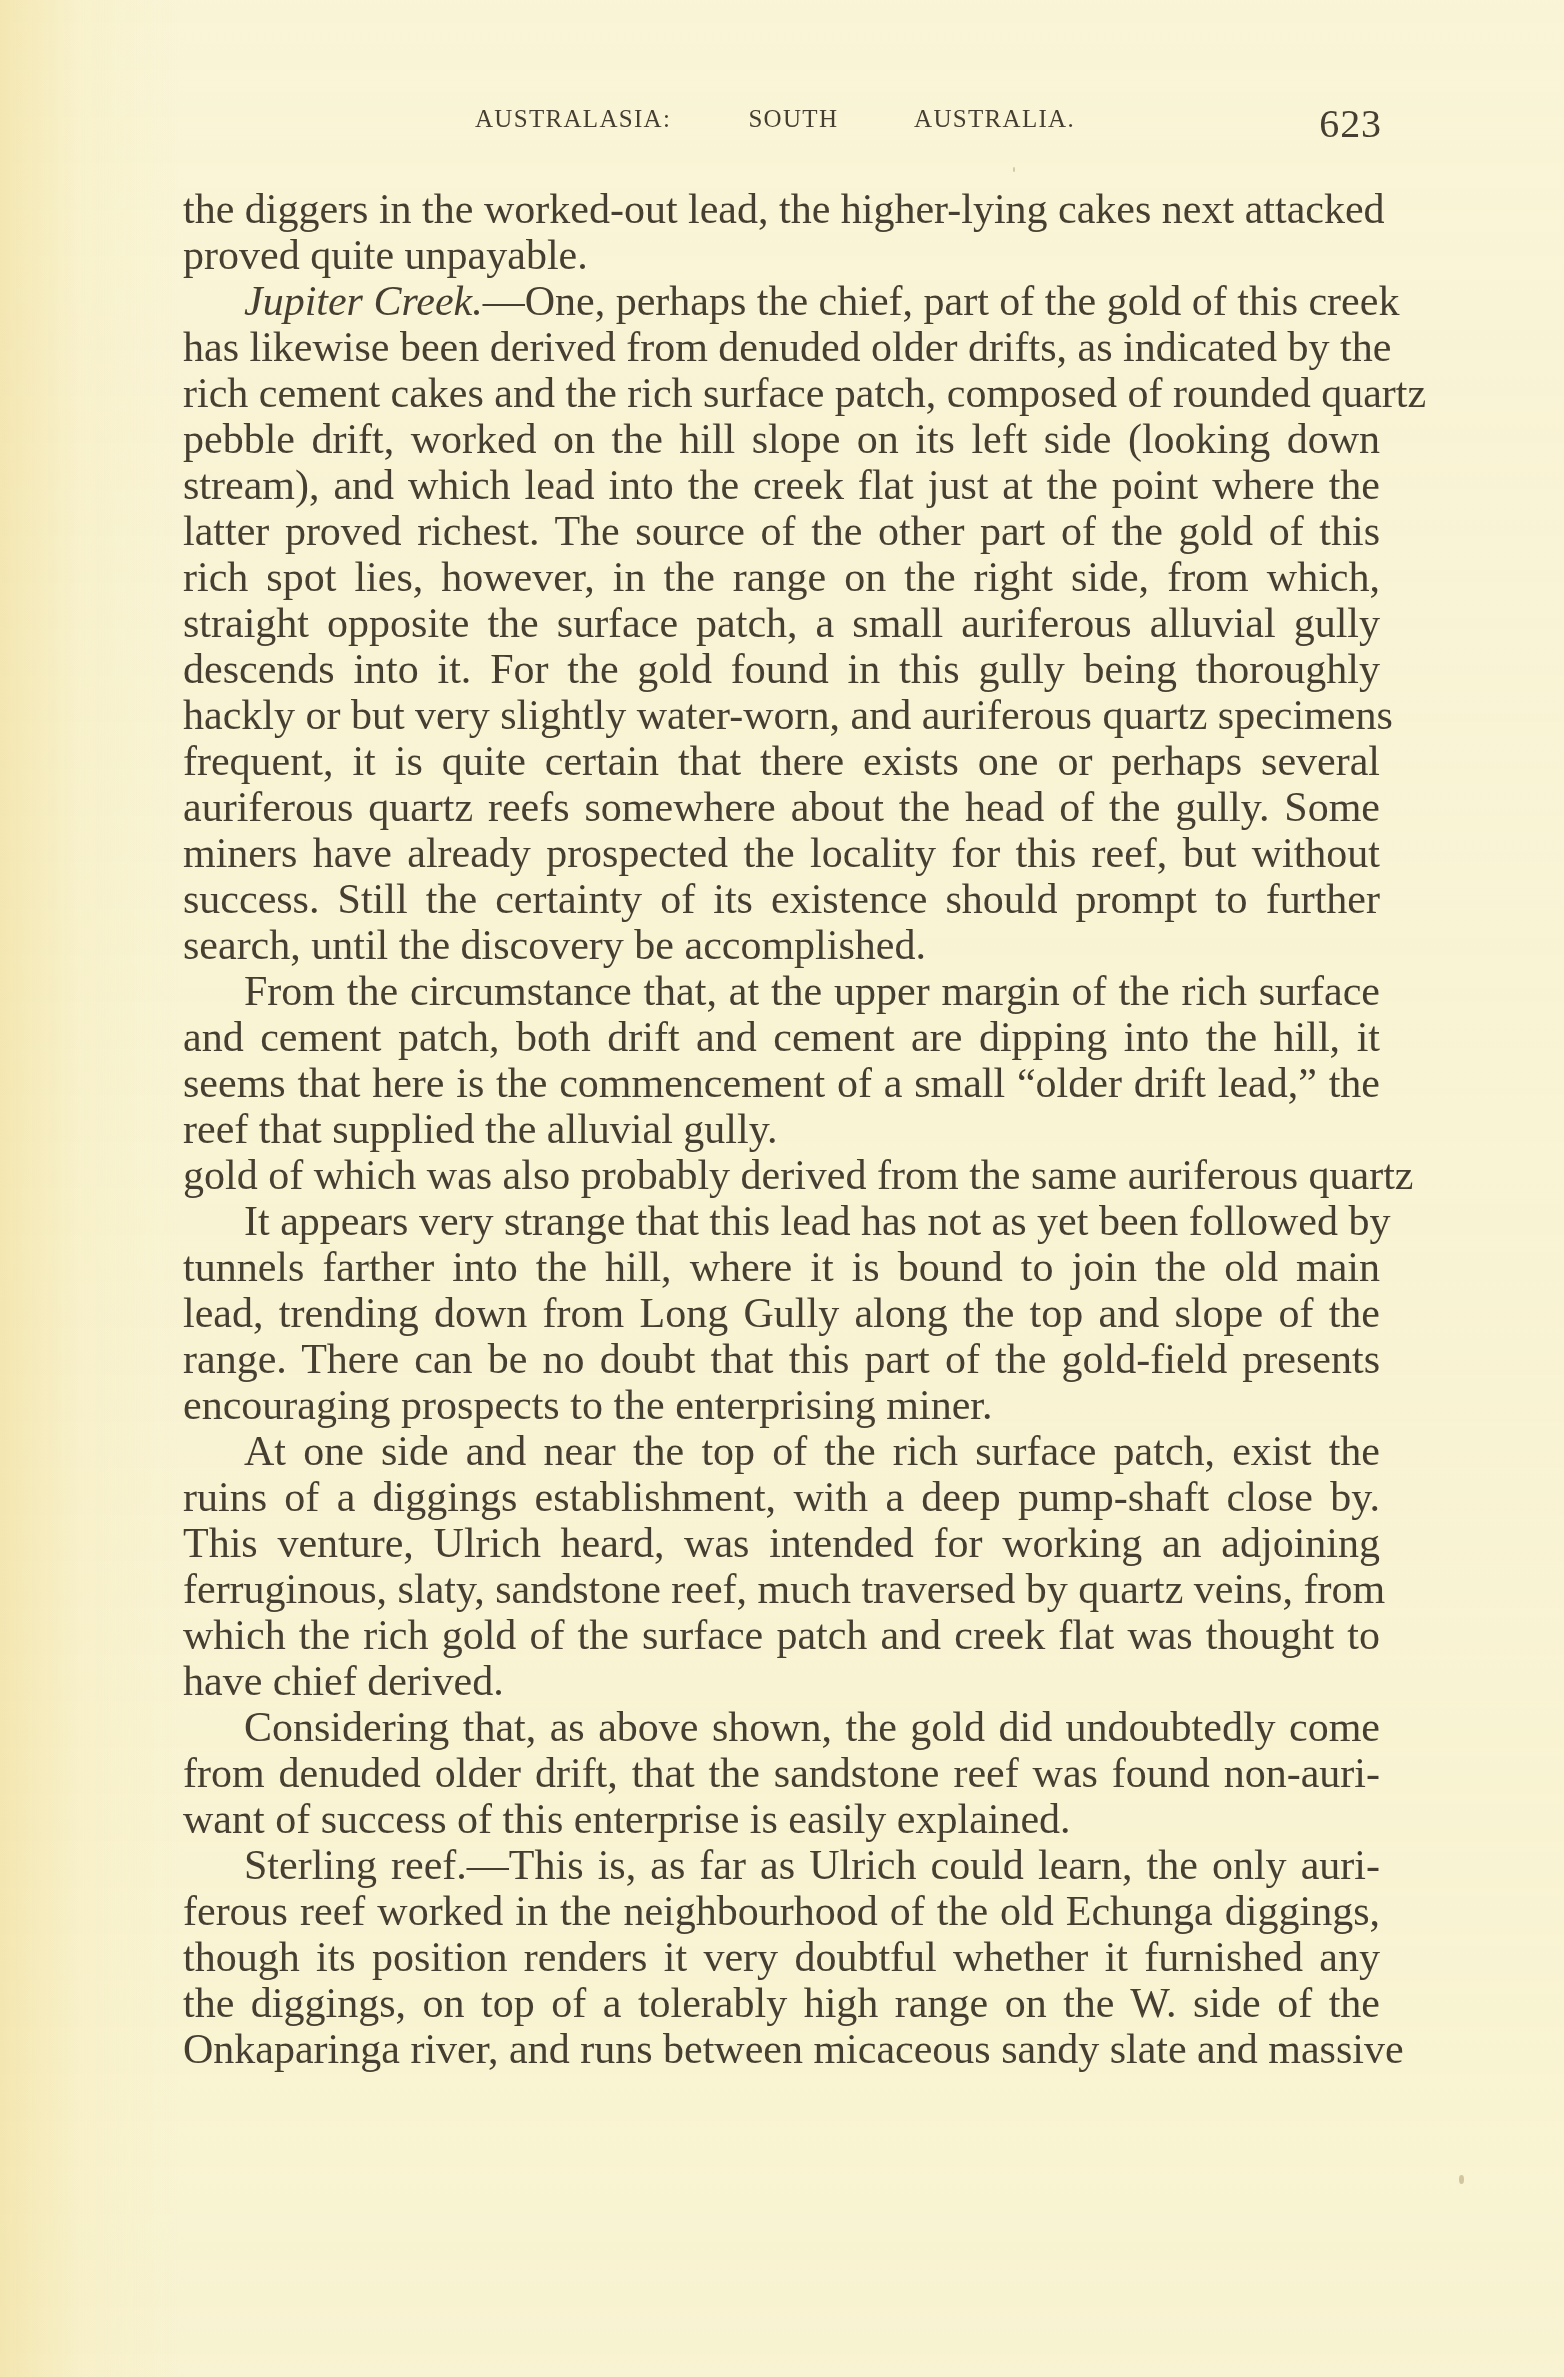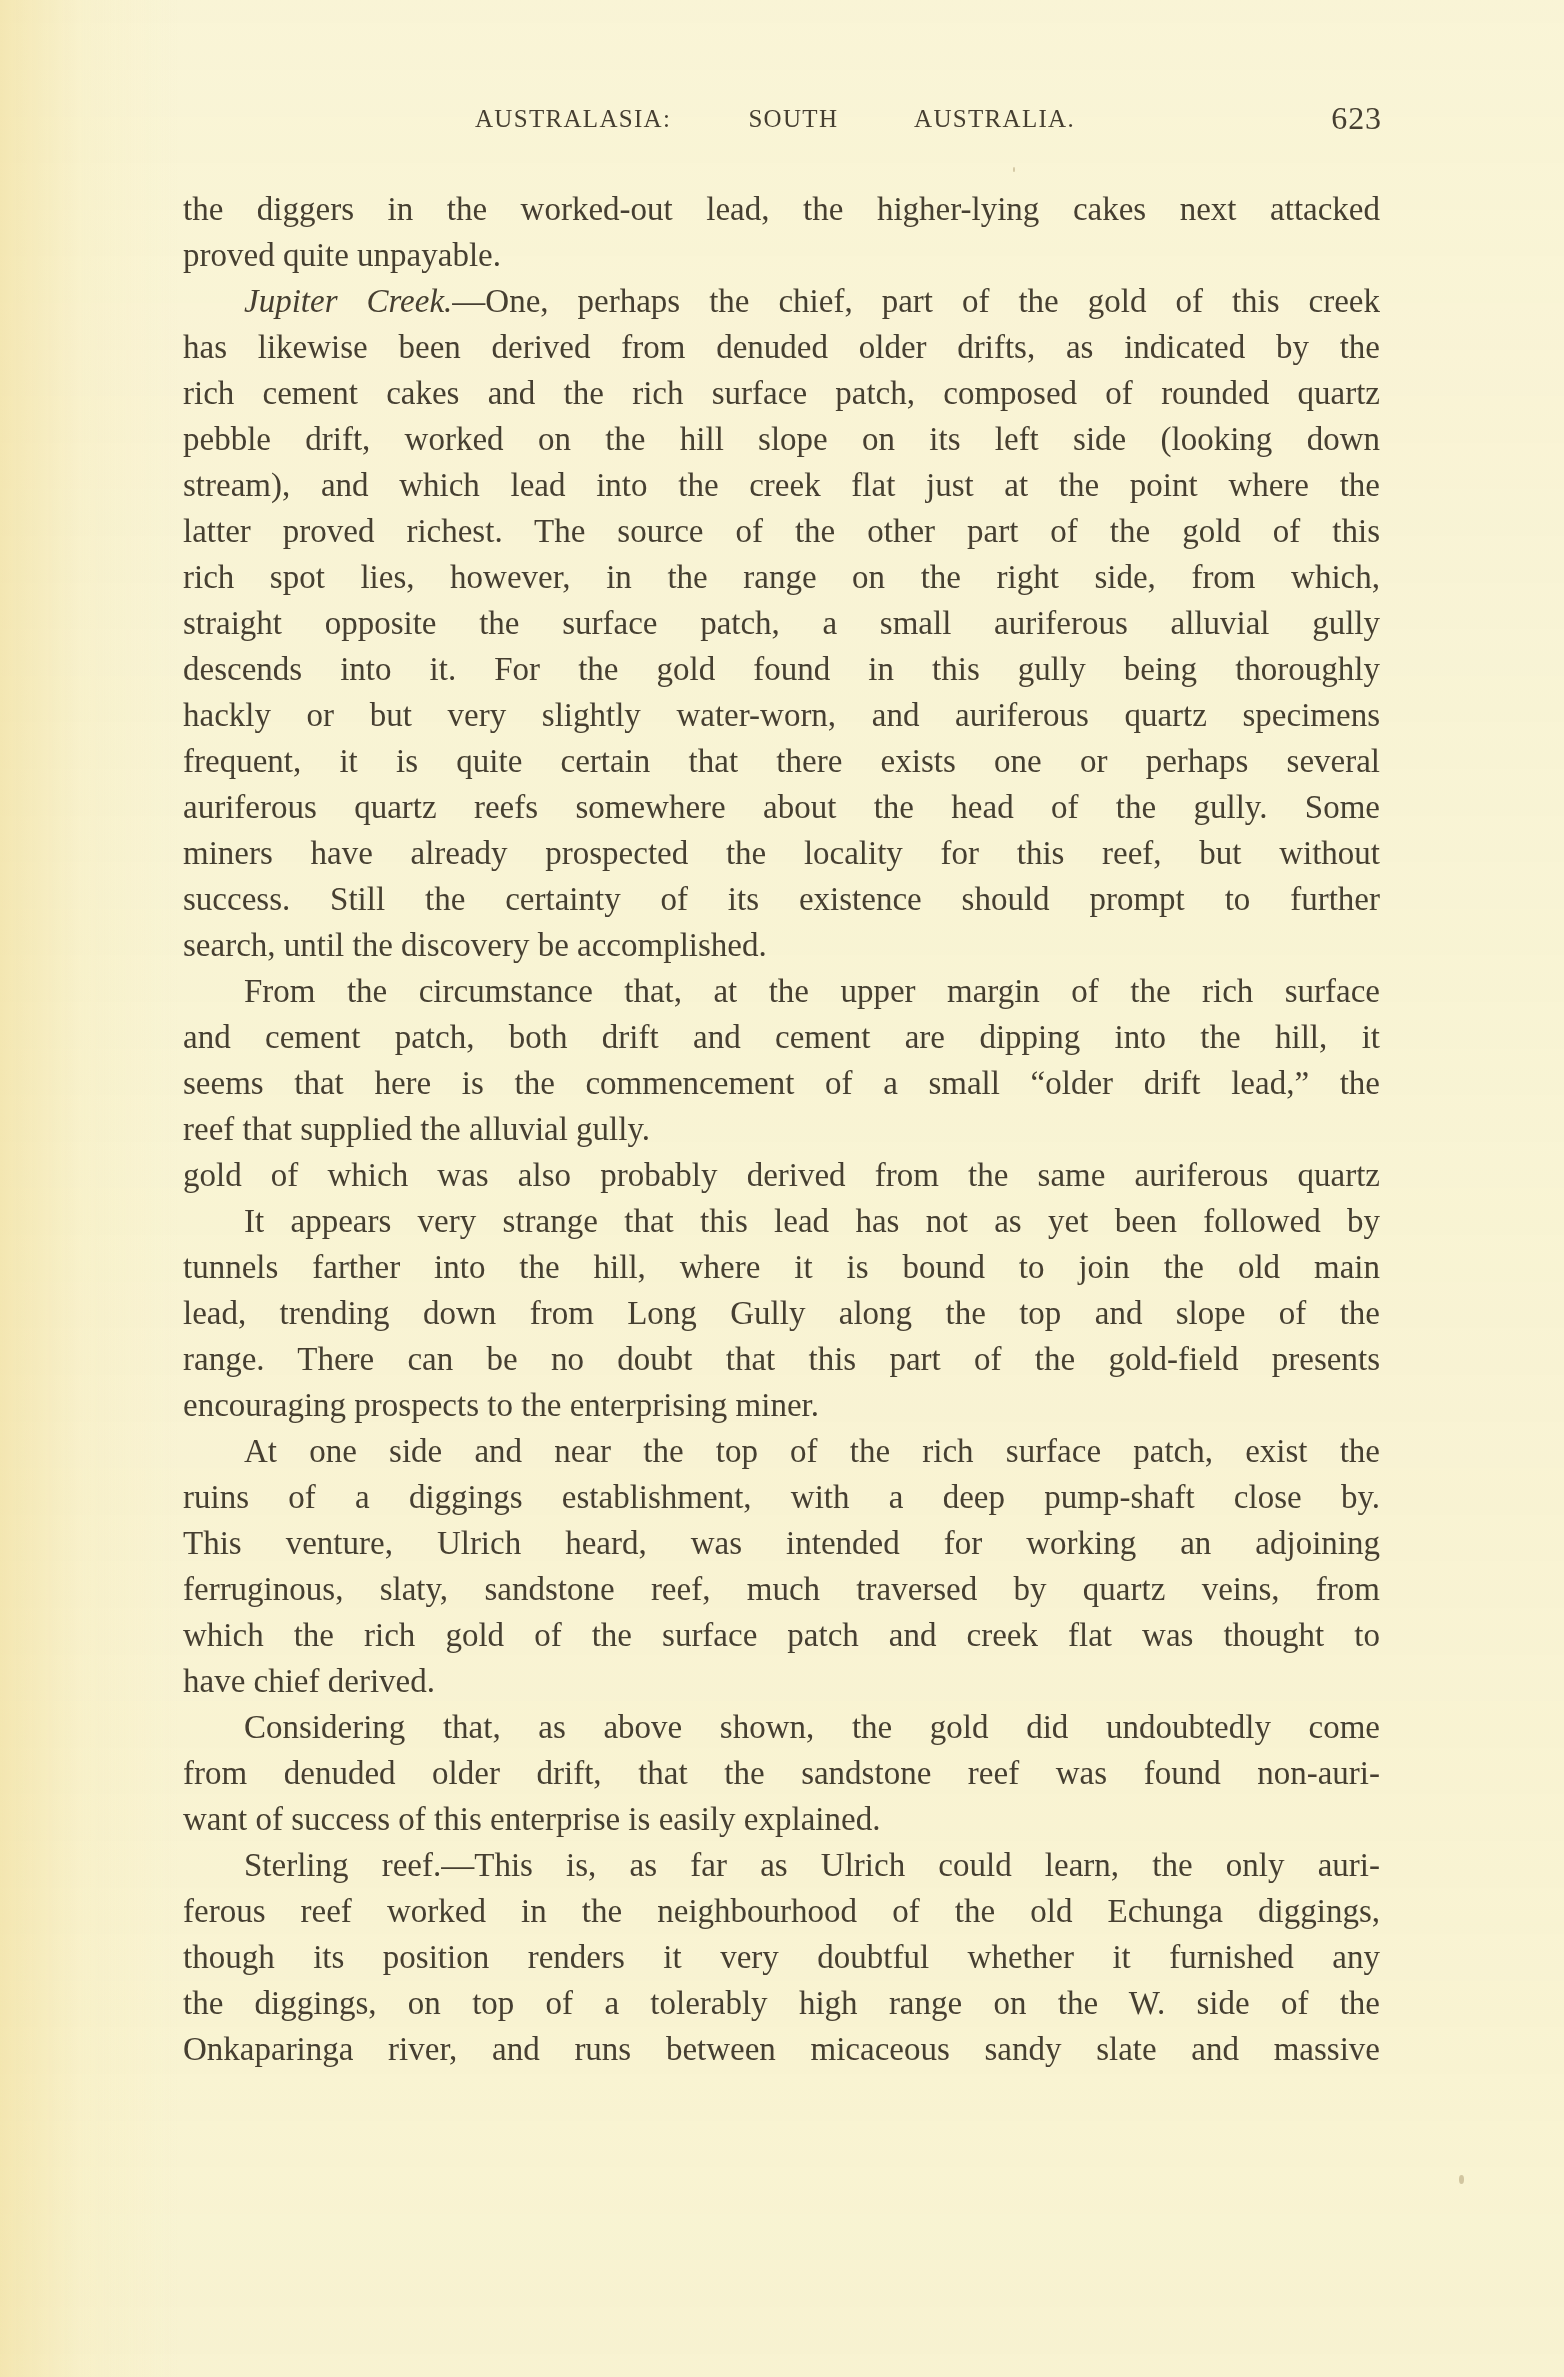--- a/index.html
+++ b/index.html
@@ -15,25 +15,25 @@
   .running-head {
     position: absolute; left: 0; top: 100px; width: 1565px; height: 39px;
   }
   .running-title {
     position: absolute; left: 475px; top: 5.4px; width: 600px;
     font-size: 25px; letter-spacing: 1.3px; white-space: nowrap;
     text-align: justify; text-align-last: justify;
   }
   .page-number {
     position: absolute; left: 1310px; top: 0px; width: 72px;
-    font-size: 32px; text-align: right; letter-spacing: 0.9px;
+    font-size: 40px; text-align: right; letter-spacing: 0.9px;
   }
   .body-text {
     position: absolute; left: 183px; top: 186px; width: 1197px;
-    font-size: 33px; line-height: 46px;
+    font-size: 42px; line-height: 46px;
   }
   .line {
     display: block; height: 46px; white-space: nowrap; overflow: visible;
     text-align: justify; text-align-last: justify;
   }
   .line.last { text-align: left; text-align-last: left; }
   .line.indent { padding-left: 61px; }
   .ital { font-style: italic; }
   .speck { position: absolute; background: #b8a77e; border-radius: 50%; opacity: 0.6; }
 </style>

